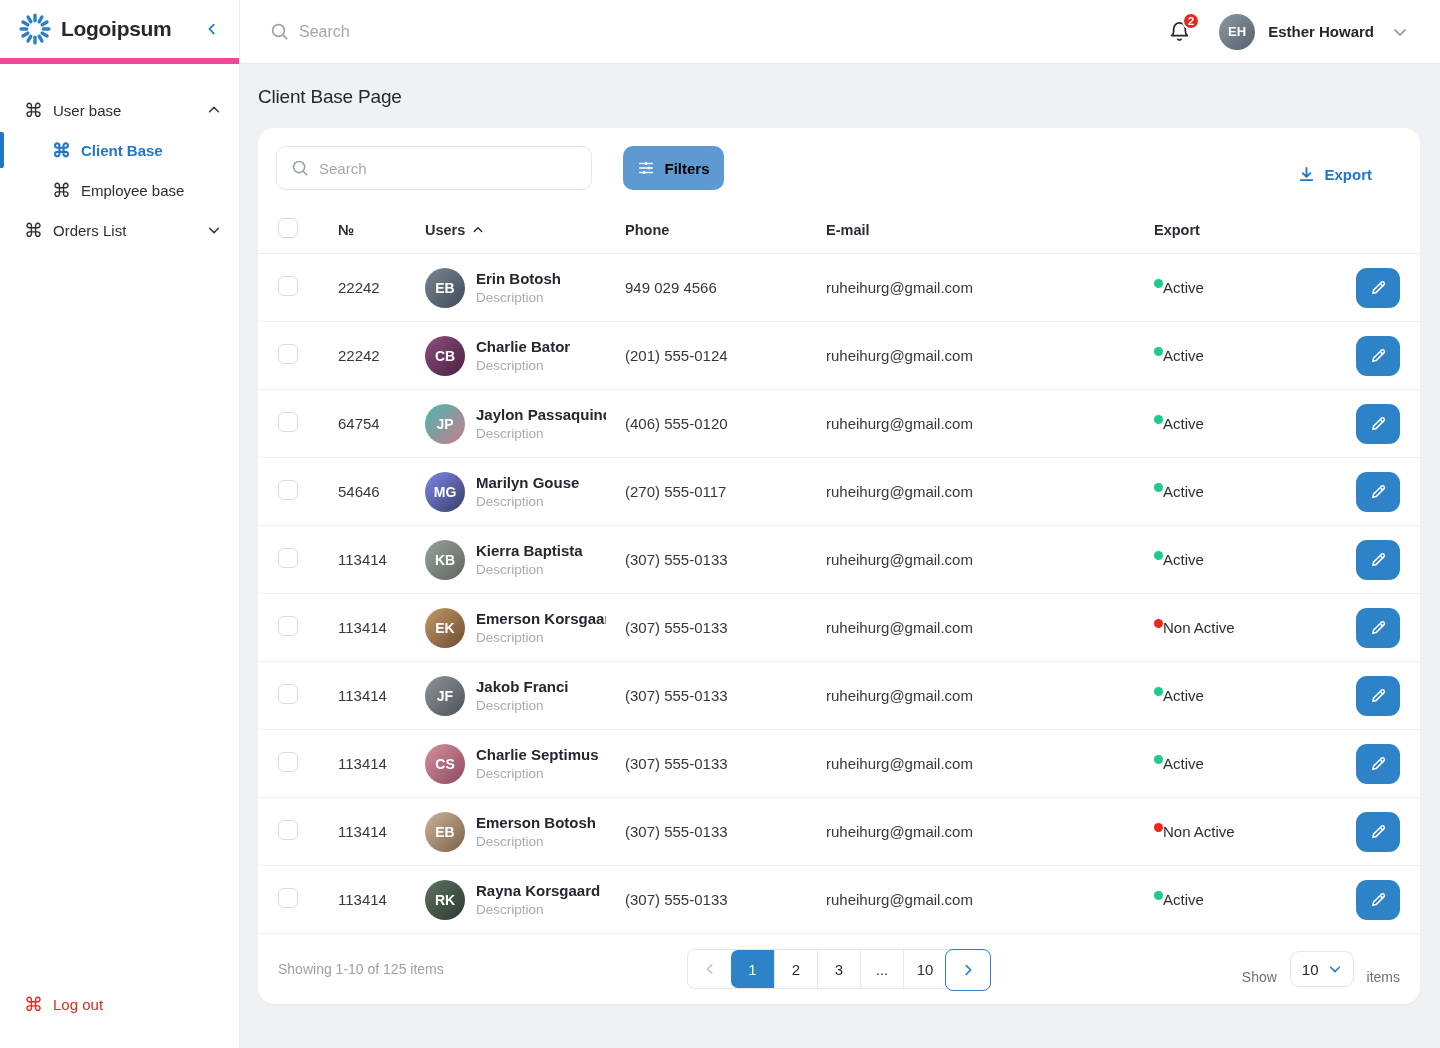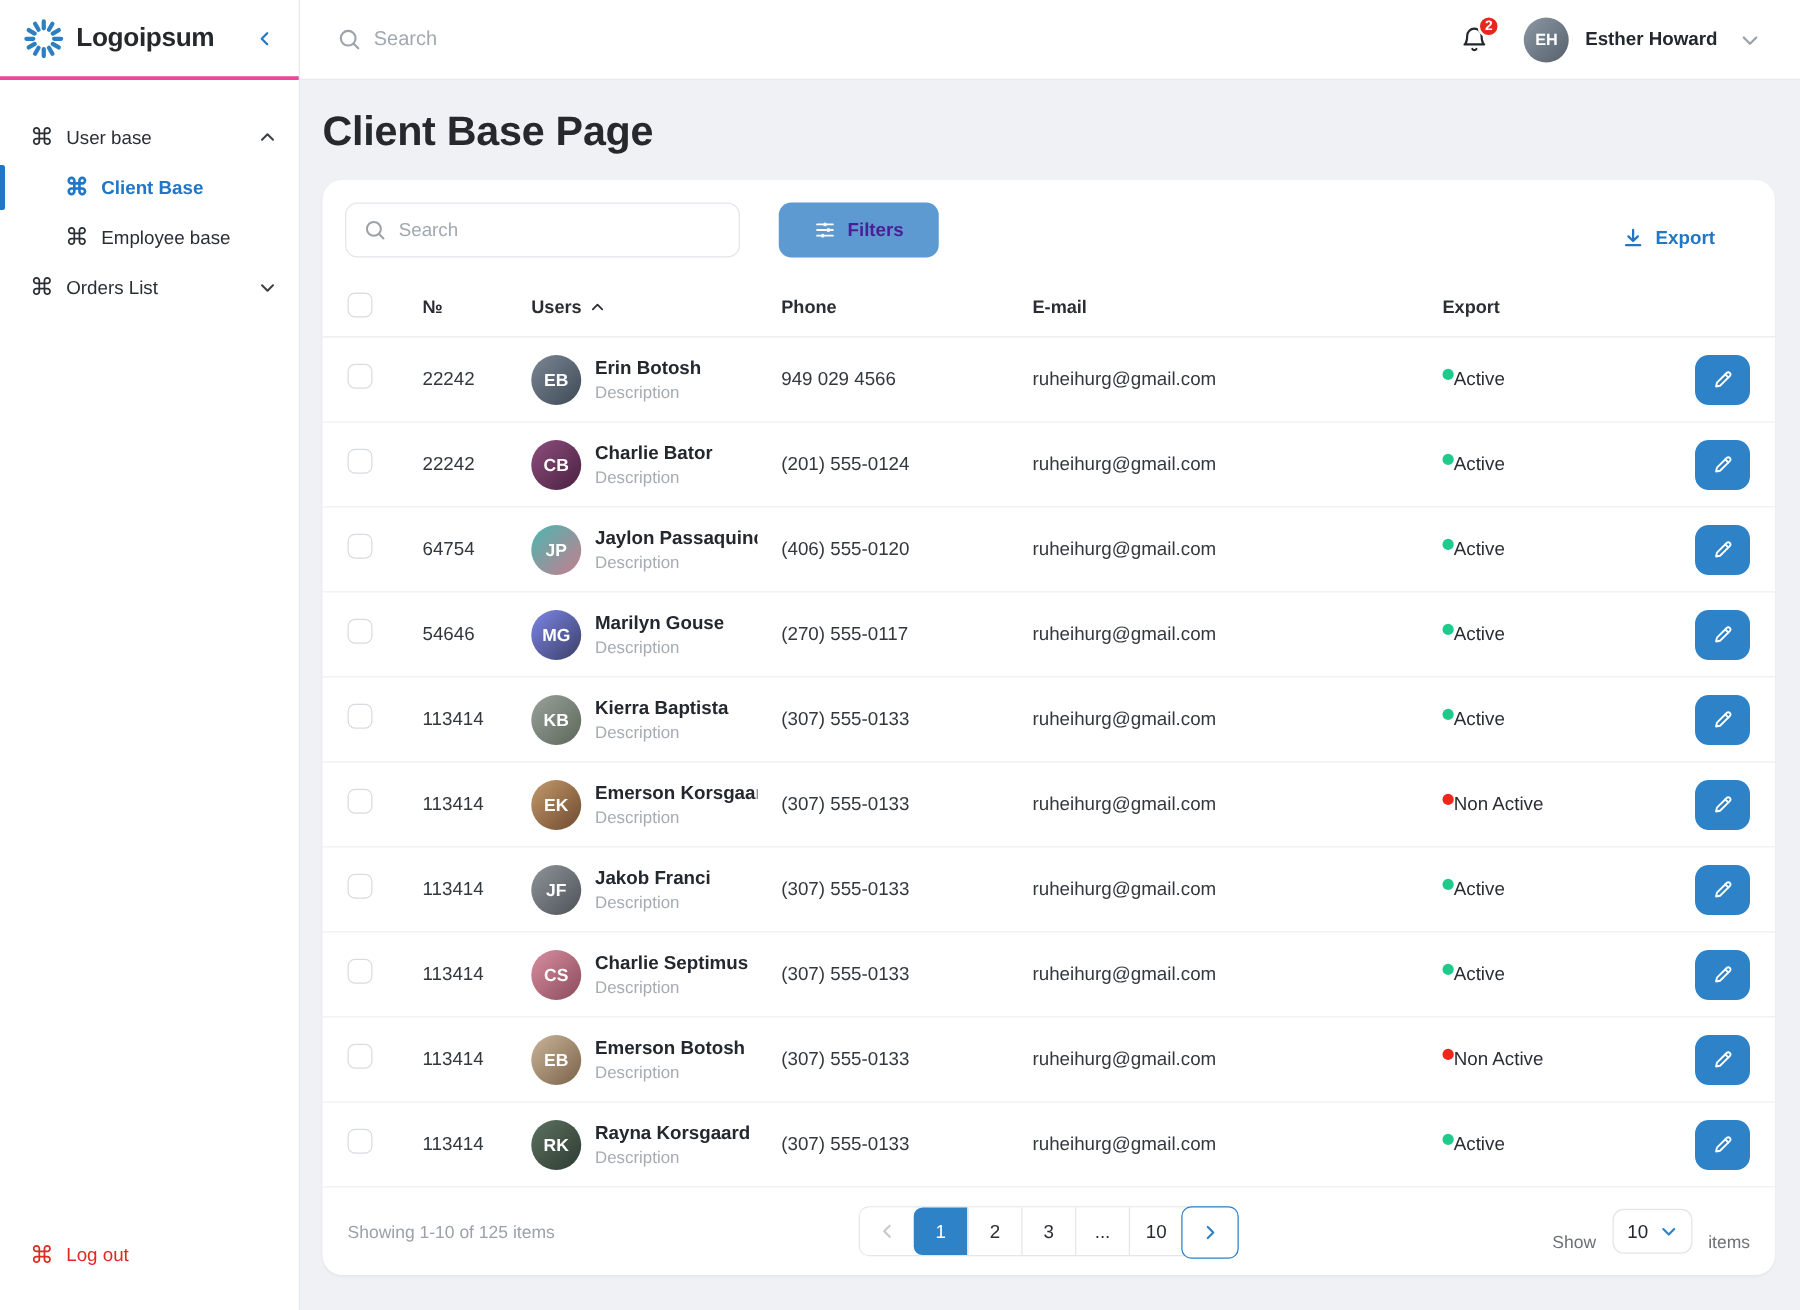--- a/index.html
+++ b/index.html
@@ -2,21 +2,21 @@
 <html><head>
 <meta charset="utf-8">
 <style>
   * { margin:0; padding:0; box-sizing:border-box; }
   html,body { width:1440px; height:1048px; overflow:hidden; }
   body { font-family:"Liberation Sans", sans-serif; background:#F0F1F4; color:#23272E; }
   .app { display:flex; width:1440px; height:1048px; }
 
   
   .sidebar { width:240px; background:#fff; border-right:1px solid #E9EAED; display:flex; flex-direction:column; flex-shrink:0; }
-  .sidebar-header { height:64px; display:flex; align-items:center; padding:0 16px 0 18px; border-bottom:3px solid #ec4899; }
+  .sidebar-header { height:64px; display:flex; align-items:center; padding:0 16px 0 18px; border-bottom:6px solid #ec4899; }
   .logo-wrap { display:flex; align-items:center; gap:9px; }
   .logo-text { font-size:21px; font-weight:bold; color:#26282C; letter-spacing:-0.3px; }
   .collapse-btn { margin-left:auto; background:none; border:none; cursor:pointer; display:flex; align-items:center; padding:4px; }
   .snav { padding-top:26px; display:flex; flex-direction:column; }
   .nav-item { position:relative; height:40px; display:flex; align-items:center; padding:0 18px 0 24px; font-size:15px; color:#2A2E34; cursor:pointer; background:none; border:none; text-align:left; font-family:inherit; }
   .nav-item .cmd { font-size:19px; line-height:1; margin-right:10px; color:#2A2E34; }
   .nav-item.sub { padding-left:52px; }
   .nav-item.active { color:#2176C7; font-weight:bold; }
   .nav-item.active .cmd { color:#2176C7; }
   .nav-item.active::before { content:""; position:absolute; left:0; top:2px; bottom:2px; width:4px; background:#2176C7; border-radius:0 2px 2px 0; }
@@ -32,32 +32,32 @@
   .topbar-search input::placeholder { color:#A2A8AF; }
   .top-right { margin-left:auto; display:flex; align-items:center; }
   .bell-wrap { position:relative; margin-right:28px; cursor:pointer; display:flex; }
   .badge { position:absolute; top:-8px; right:-9px; min-width:18px; height:18px; border-radius:9px; background:#E4281E; border:2px solid #fff; color:#fff; font-size:11px; font-weight:bold; display:flex; align-items:center; justify-content:center; padding:0 3px; }
   .avatar { border-radius:50%; color:#fff; display:flex; align-items:center; justify-content:center; font-weight:bold; flex-shrink:0; overflow:hidden; }
   .avatar.top { width:36px; height:36px; font-size:13px; margin-right:13px; }
   .user-name-top { font-size:15px; font-weight:bold; color:#23272E; margin-right:14px; }
 
   .content { padding:22px 20px 0 18px; flex:1; }
   .page-head { display:flex; align-items:center; justify-content:space-between; margin-bottom:20px; }
-  .page-title { font-size:33px; font-weight:bold; color:#25282D; letter-spacing:-0.2px; }
+  .page-title { font-size:19px; font-weight:normal; color:#25282D; letter-spacing:-0.2px; }
   .btn-primary { height:44px; padding:0 25px; background:#2E82C8; color:#fff; border:none; border-radius:8px; font-size:15px; font-weight:bold; display:flex; align-items:center; gap:10px; cursor:pointer; font-family:inherit; }
 
   
   .card { background:#fff; border-radius:16px; box-shadow:0 1px 2px rgba(16,24,40,.04); overflow:hidden; }
   .toolbar { display:flex; align-items:center; padding:18px 20px 16px 18px; }
   .field { height:44px; border:1px solid #E3E5E9; border-radius:10px; display:flex; align-items:center; padding:0 14px; background:#fff; }
   .field input { border:none; outline:none; font-size:15px; color:#23272E; width:100%; font-family:inherit; background:transparent; }
   .field input::placeholder { color:#A2A8AF; }
   .f-search { width:316px; gap:10px; }
   .f-date { width:194px; margin-left:32px; justify-content:space-between; cursor:pointer; }
-  .btn-filters { height:44px; width:128px; margin-left:31px; background:#5D9AD2; border:none; border-radius:10px; color:#4c1d95; font-size:15px; font-weight:bold; display:flex; align-items:center; justify-content:center; gap:9px; cursor:pointer; font-family:inherit; }
+  .btn-filters { height:44px; width:101px; margin-left:31px; background:#5D9AD2; border:none; border-radius:10px; color:#000000; font-size:15px; font-weight:bold; display:flex; align-items:center; justify-content:center; gap:9px; cursor:pointer; font-family:inherit; }
   .export-link { margin-left:auto; display:flex; align-items:center; gap:9px; color:#2176C7; font-size:15px; font-weight:bold; background:none; border:none; cursor:pointer; font-family:inherit; margin-right:28px;margin-top:12px; }
 
   .tgrid { display:grid; grid-template-columns:60px 87px 200px 201px 328px 1fr 44px; align-items:center; padding:0 20px; }
   .thead { height:48px; border-bottom:1px solid #E9EAEC; font-size:14.5px; font-weight:bold; color:#2A2E34; }
   .th-users { display:flex; align-items:center; gap:7px; cursor:pointer; }
   .cb { appearance:none; -webkit-appearance:none; width:20px; height:20px; border:1.5px solid #D8DBDF; border-radius:6px; background:#fff; cursor:pointer; }
 
   .trow { height:68px; border-bottom:1px solid #EFF0F2; }
   .trow:last-child { border-bottom:1px solid #EFF0F2; }
   .c-user { display:flex; align-items:center; gap:11px; }

